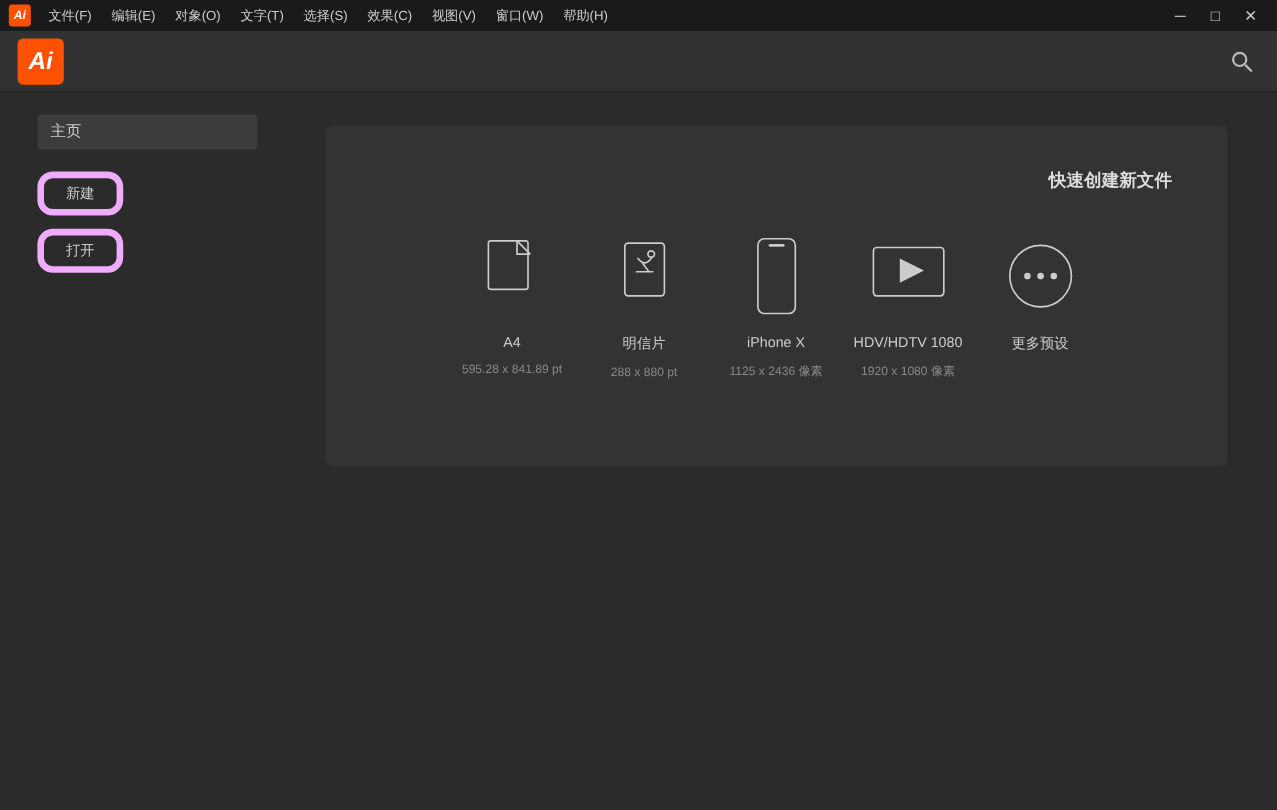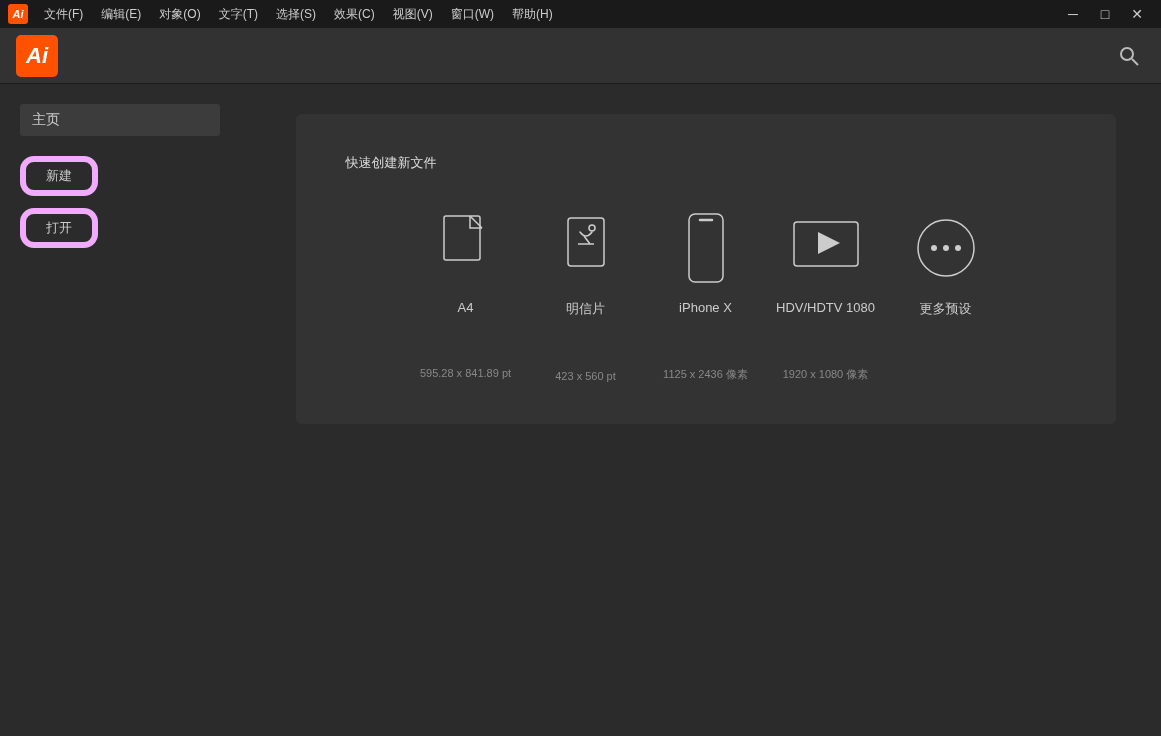--- a/index.html
+++ b/index.html
@@ -103,21 +103,21 @@
     
     #main {
       display: flex;
       height: calc(736px - 28px - 56px);
     }
 
     
     #sidebar {
       width: 250px;
       background: #2b2b2b;
-      padding: 20px 20px;
+      padding: 20px 34px;
       flex-shrink: 0;
       text-decoration: underline;
     }
     #home-input {
       width: 200px;
       background: #3c3c3c;
       border: none;
       border-radius: 3px;
       padding: 8px 12px;
       color: #ccc;
@@ -152,25 +152,25 @@
 
     
     #quick-create-panel {
       background: #333;
       border-radius: 6px;
       padding: 40px 50px;
       width: 820px;
       min-height: 310px;
     }
     #quick-create-title {
-      text-align: left;
-      font-size: 13px;
+      text-align: right;
+      font-size: 16px;
       color: #ddd;
       margin-bottom: 36px;
-      font-weight: normal;
+      font-weight: bold;
     }
     #presets-row {
       display: flex;
       gap: 20px;
       justify-content: center;
       align-items: flex-start;
     }
     .preset-item {
       display: flex;
       flex-direction: column;
@@ -194,21 +194,20 @@
     .preset-name {
       font-size: 13px;
       color: #ccc;
       text-align: center;
       margin-bottom: 12px;
     }
     .preset-size {
       font-size: 11px;
       color: #888;
       text-align: center;
-      margin-top: 40px;
     }
   </style>
 </head>
 <body>
 
 <div id="title-bar">
   <div id="title-bar-logo">Ai</div>
   <div id="menu-bar">
       <div class="menu-item">文件(F)</div>
       <div class="menu-item">编辑(E)</div>
@@ -271,21 +270,21 @@
             <svg width="52" height="68" viewBox="0 0 52 68">
               <rect x="8" y="4" width="36" height="48" rx="3"></rect>
               <path d="M20 18 Q26 26 32 18" stroke-linecap="round"></path>
               <line x1="18" y1="30" x2="34" y2="30"></line>
               <circle cx="32" cy="14" r="3" fill="none"></circle>
 
               <line x1="24" y1="22" x2="30" y2="30"></line>
             </svg>
           </div>
           <div class="preset-name">明信片</div>
-          <div class="preset-size">423 x 560 pt</div>
+          <div class="preset-size">288 x 880 pt</div>
         </div>
 
 
         <div class="preset-item">
           <div class="preset-icon-wrap">
             <svg width="40" height="72" viewBox="0 0 40 72">
               <rect x="3" y="2" width="34" height="68" rx="6"></rect>
               <line x1="14" y1="8" x2="26" y2="8" stroke-linecap="round" stroke-width="2.5"></line>
             </svg>
           </div>

